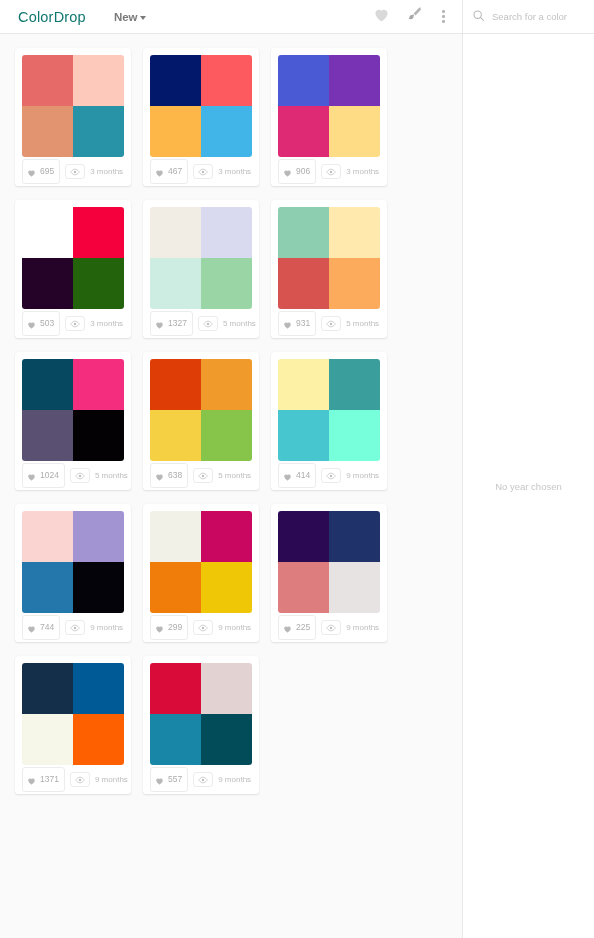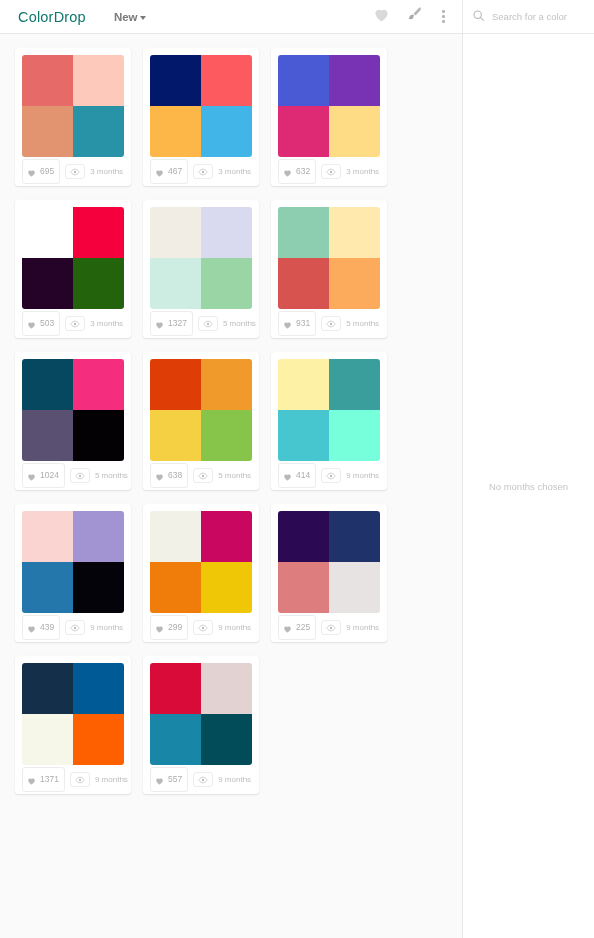--- a/index.html
+++ b/index.html
@@ -275,21 +275,21 @@
             <div class="sw" title="#4a59d4" style="background: rgb(74, 89, 212);"></div>
             <div class="sw" title="#7833b5" style="background: rgb(120, 51, 181);"></div>
             <div class="sw" title="#de2a74" style="background: rgb(222, 42, 116);"></div>
             <div class="sw" title="#fddc85" style="background: rgb(253, 220, 133);"></div>
           </div>
           <div class="card-foot">
             <div class="pill">
               <span><svg width="9" height="8" viewBox="0 0 24 22">
                   <path d="M12 21s-9-5.7-9-12A5.3 5.3 0 0 1 12 5.6 5.3 5.3 0 0 1 21 9c0 6.3-9 12-9 12z" fill="#b8b8b8"></path>
                 </svg></span>
-              <span class="count">632</span>
+              <span class="count">906</span>
             </div>
             <div class="eye-btn">
               <span><svg width="10" height="8" viewBox="0 0 24 16">
                   <path d="M12 1C6 1 2 8 2 8s4 7 10 7 10-7 10-7-4-7-10-7z" fill="none" stroke="#c0c0c0" stroke-width="1.8"></path>
                   <circle cx="12" cy="8" r="3" fill="#c0c0c0"></circle>
                 </svg></span>
             </div>
             <div class="age">3 months</div>
           </div>
         </div>
@@ -436,21 +436,21 @@
             <div class="sw" title="#f9d4d0" style="background: rgb(249, 212, 208);"></div>
             <div class="sw" title="#a294d2" style="background: rgb(162, 148, 210);"></div>
             <div class="sw" title="#2477ab" style="background: rgb(36, 119, 171);"></div>
             <div class="sw" title="#040309" style="background: rgb(4, 3, 9);"></div>
           </div>
           <div class="card-foot">
             <div class="pill">
               <span><svg width="9" height="8" viewBox="0 0 24 22">
                   <path d="M12 21s-9-5.7-9-12A5.3 5.3 0 0 1 12 5.6 5.3 5.3 0 0 1 21 9c0 6.3-9 12-9 12z" fill="#b8b8b8"></path>
                 </svg></span>
-              <span class="count">439</span>
+              <span class="count">744</span>
             </div>
             <div class="eye-btn">
               <span><svg width="10" height="8" viewBox="0 0 24 16">
                   <path d="M12 1C6 1 2 8 2 8s4 7 10 7 10-7 10-7-4-7-10-7z" fill="none" stroke="#c0c0c0" stroke-width="1.8"></path>
                   <circle cx="12" cy="8" r="3" fill="#c0c0c0"></circle>
                 </svg></span>
             </div>
             <div class="age">9 months</div>
           </div>
         </div>
@@ -543,16 +543,16 @@
                   <circle cx="12" cy="8" r="3" fill="#c0c0c0"></circle>
                 </svg></span>
             </div>
             <div class="age">9 months</div>
           </div>
         </div>
       </div>
   </div>
 
   <div class="side-panel">
-    <div class="side-empty">No months chosen</div>
+    <div class="side-empty">No year chosen</div>
   </div>
 
 </div>
 
 </body></html>

